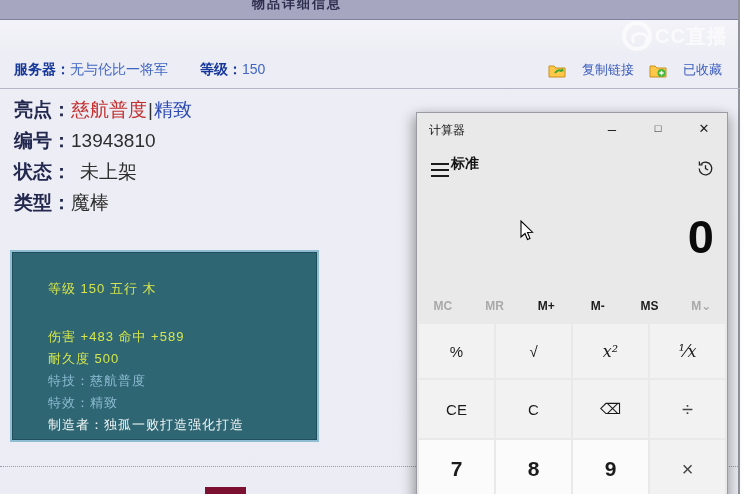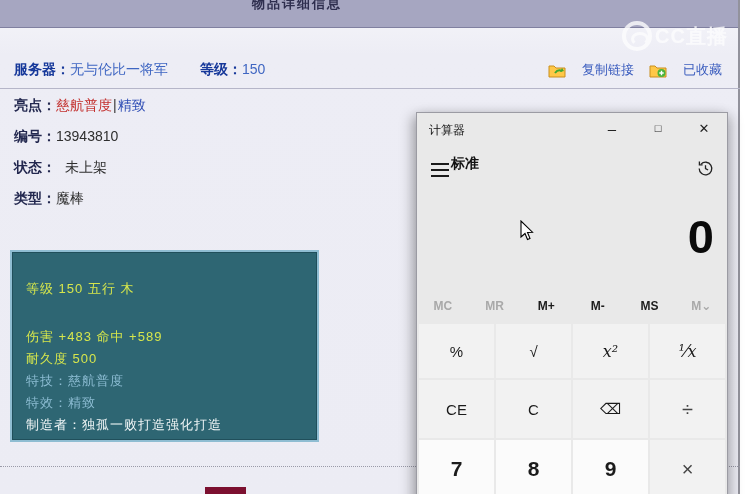--- a/index.html
+++ b/index.html
@@ -5,21 +5,21 @@
   * { margin:0; padding:0; box-sizing:border-box; }
   html,body { width:752px; height:494px; overflow:hidden; background:#ffffff;
     font-family:"Liberation Sans","DejaVu Sans",sans-serif; }
   body { position:relative; }
 
   
   .content { position:absolute; left:0; top:0; width:740px; height:494px;
     background:linear-gradient(180deg,#f6f6fa 0px,#ededf5 55px,#ececf4 100%);
     border-right:2px solid #92929c; }
 
-  .topbar { position:absolute; left:0; top:0; width:100%; height:28px;
+  .topbar { position:absolute; left:0; top:0; width:100%; height:20px;
     background:#a6a6c1; border-bottom:1px solid #8080a0; overflow:hidden; }
   .topbar span { position:absolute; left:252px; top:-5px; font-size:13px;
     font-weight:bold; color:#2e2e4e; letter-spacing:2px; white-space:nowrap; }
 
   .watermark { position:absolute; left:622px; top:21px; display:flex;
     align-items:center; gap:3px; opacity:.8; }
   .wm-circle { width:30px; height:30px; border:4px solid #fdfdfe; border-radius:50%;
     position:relative; }
   .wm-circle::after { content:""; position:absolute; left:5px; top:7px; width:12px;
     height:8px; border:3px solid #fdfdfe; border-radius:50%; border-bottom-color:transparent; }
@@ -30,37 +30,37 @@
   .hdr-label { font-weight:bold; color:#16389a; }
   .hdr-value { color:#3f66c2; }
 
   .actions { position:absolute; right:16px; top:61px; display:flex; gap:15px; }
   .action { display:flex; align-items:center; gap:16px; font-size:13px;
     color:#3a5cbe; cursor:pointer; }
 
   .divider1 { position:absolute; left:0; top:88px; width:740px;
     border-top:1px solid #b5b5c8; }
 
-  .detail-row { position:absolute; left:14px; font-size:14px; white-space:nowrap; }
+  .detail-row { position:absolute; left:14px; font-size:19px; white-space:nowrap; }
   .dt-label { font-weight:bold; color:#23284f; }
   .dt-value { color:#2e2e2e; }
   .row-highlight { top:97px; }
   .row-number { top:128px; }
   .row-status { top:159px; }
   .row-status .dt-value { margin-left:9px; }
   .row-type { top:190px; }
   .row-attr { top:221px;margin-top:28px; }
   .hl-red { color:#c3302e; }
   .hl-sep { color:#333; margin:0 1px; }
   .hl-blue { color:#2c4bb4; }
 
   .item-box { position:absolute; left:10px; top:250px; width:309px; height:192px;
     background:#2e6673; border:2px solid #8fbdd2;
     box-shadow:inset 0 0 0 1px rgba(12,45,55,.4);
-    padding:26px 8px 0 14px; font-size:13px; letter-spacing:1px; white-space:nowrap; }
+    padding:26px 8px 0 36px; font-size:13px; letter-spacing:1px; white-space:nowrap; }
   .ib-line { line-height:22px; }
   .ib-yellow { color:#d6e64c; }
   .ib-gap { margin-bottom:26px; }
   .ib-cyan { color:#8cbcd2; }
   .ib-white { color:#eef4f5; }
 
   .divider2 { position:absolute; left:0; top:466px; width:740px;
     border-top:1px dotted #9a9aa8; }
   .red-rect { position:absolute; left:205px; top:487px; width:41px; height:7px;
     background:#7c1030; }

